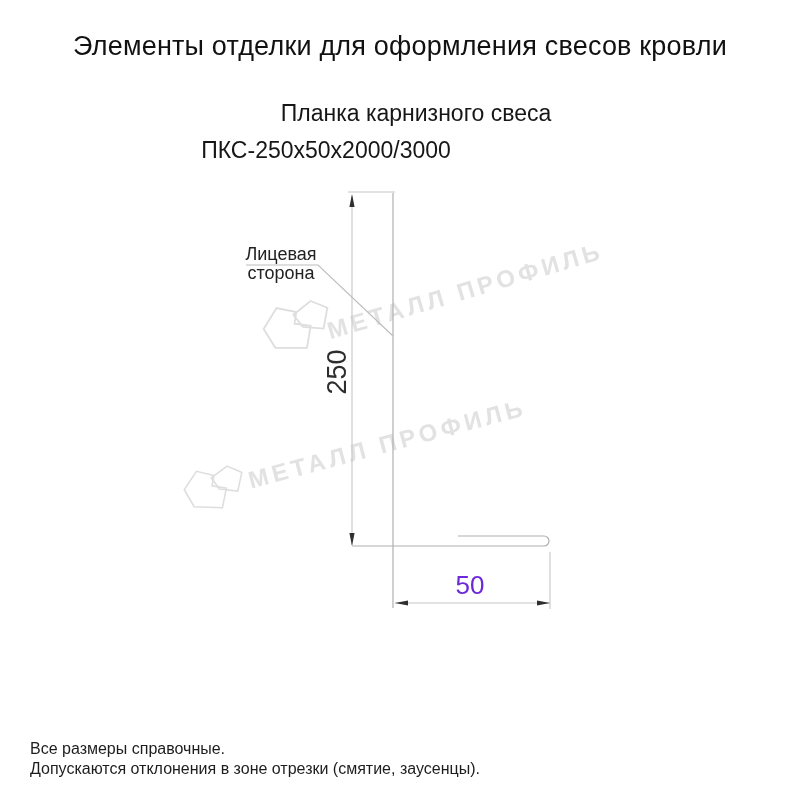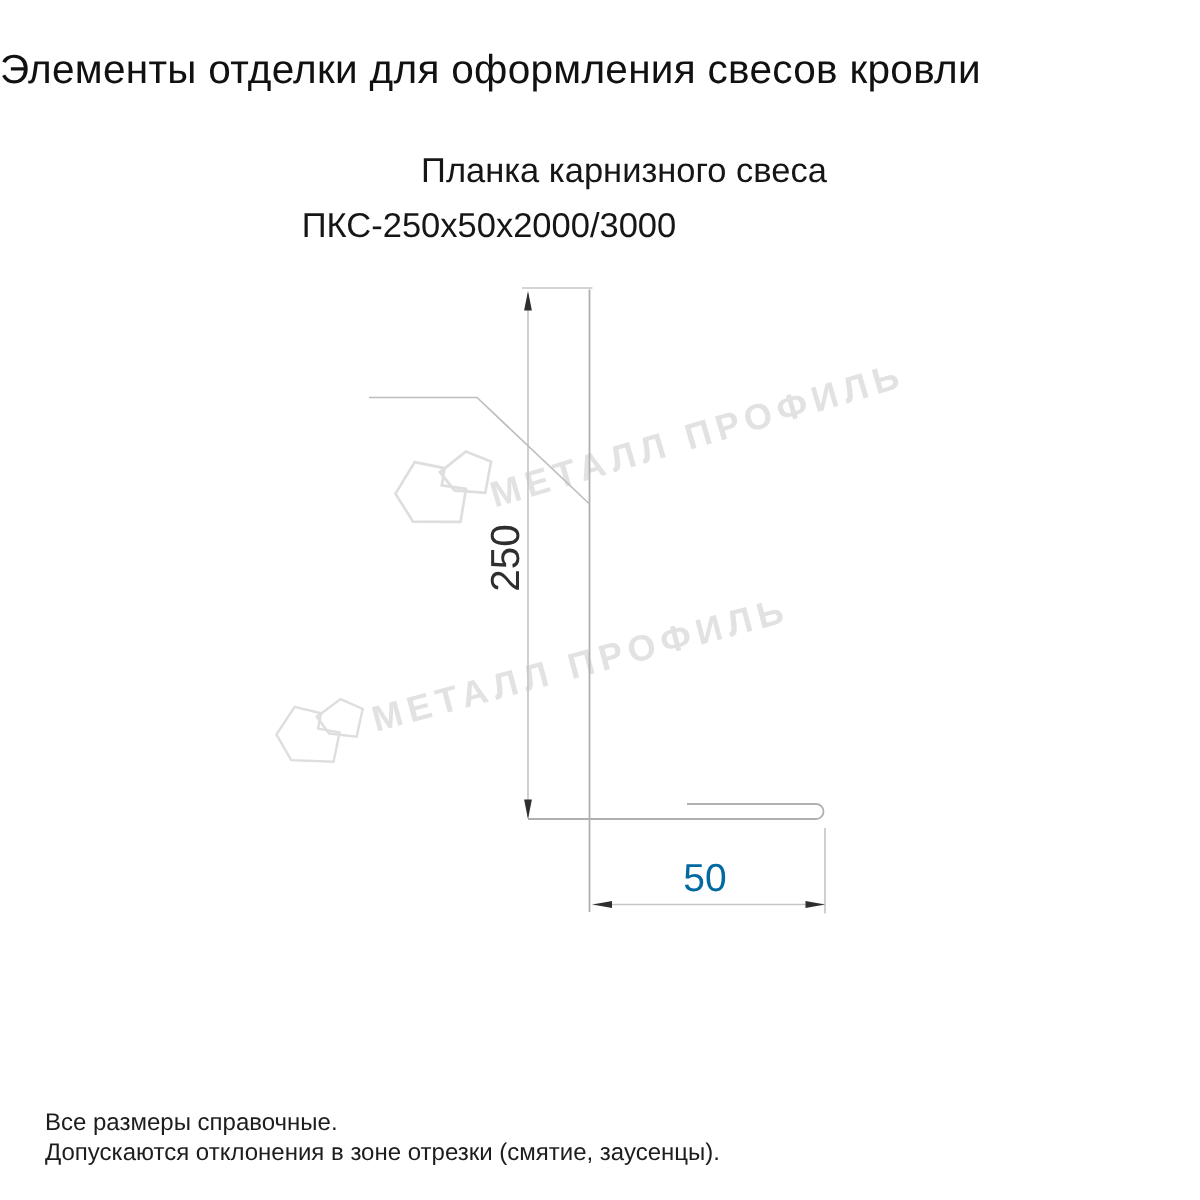--- a/index.html
+++ b/index.html
@@ -2,21 +2,21 @@
 <html><head>
 <meta charset="utf-8">
 <style>
   html,body{margin:0;padding:0;background:#ffffff;}
   #canvas{
     position:relative;width:800px;height:800px;background:#ffffff;overflow:hidden;
     font-family:"Liberation Sans", sans-serif;color:#1e1e1e;
   }
   .abs{position:absolute;}
   #page-title{
-    top:31px;left:0;width:640px;text-align:center;
+    top:31px;left:0;width:800px;text-align:center;
     font-size:27px;letter-spacing:0.2px;color:#111111;white-space:nowrap;
   }
   #subtitle{
     top:100px;left:16px;width:800px;text-align:center;
     font-size:23px;color:#161616;white-space:nowrap;
   }
   #product-code{
     top:137px;left:0;width:652px;text-align:center;
     font-size:23px;color:#161616;white-space:nowrap;
   }
@@ -30,21 +30,21 @@
   #face-side-label{
     left:240px;top:245px;width:82px;text-align:center;
     font-size:18px;line-height:19px;color:#222222;
   }
   #dim-height-label{
     left:297px;top:357px;width:80px;height:30px;line-height:30px;text-align:center;
     font-size:27px;color:#2e2e2e;transform:rotate(-90deg);transform-origin:center;
   }
   #dim-width-label{
     left:440px;top:572px;width:60px;height:26px;line-height:26px;text-align:center;
-    font-size:26px;color:#0369a1;
+    font-size:26px;color:#6d28d9;
   }
   .footnote{
     left:30px;font-size:16px;color:#1d1d1d;white-space:nowrap;
   }
   #footnote-1{top:740px;}
   #footnote-2{top:760px;}
 </style>
 </head>
 <body>
 
@@ -82,19 +82,23 @@
     <polygon points="395,603 408,600.6 408,605.4" fill="#2f2f2f"></polygon>
     <polygon points="550,603 537,600.6 537,605.4" fill="#2f2f2f"></polygon>
 
     <path d="M246 265 L318 265 L393 336" fill="none" stroke="#bdbdbd" stroke-width="1.1"></path>
   </svg>
 
   <div class="abs" id="page-title">Элементы отделки для оформления свесов кровли</div>
   <div class="abs" id="subtitle">Планка карнизного свеса</div>
   <div class="abs" id="product-code">ПКС-250х50х2000/3000</div>
 
+  <div class="abs" id="face-side-label">
+    <div>Лицевая</div>
+    <div>сторона</div>
+  </div>
   <div class="abs" id="dim-height-label">250</div>
   <div class="abs" id="dim-width-label">50</div>
 
   <div class="abs footnote" id="footnote-1">Все размеры справочные.</div>
   <div class="abs footnote" id="footnote-2">Допускаются отклонения в зоне отрезки (смятие, заусенцы).</div>
 
 </div>
 
 </body></html>

